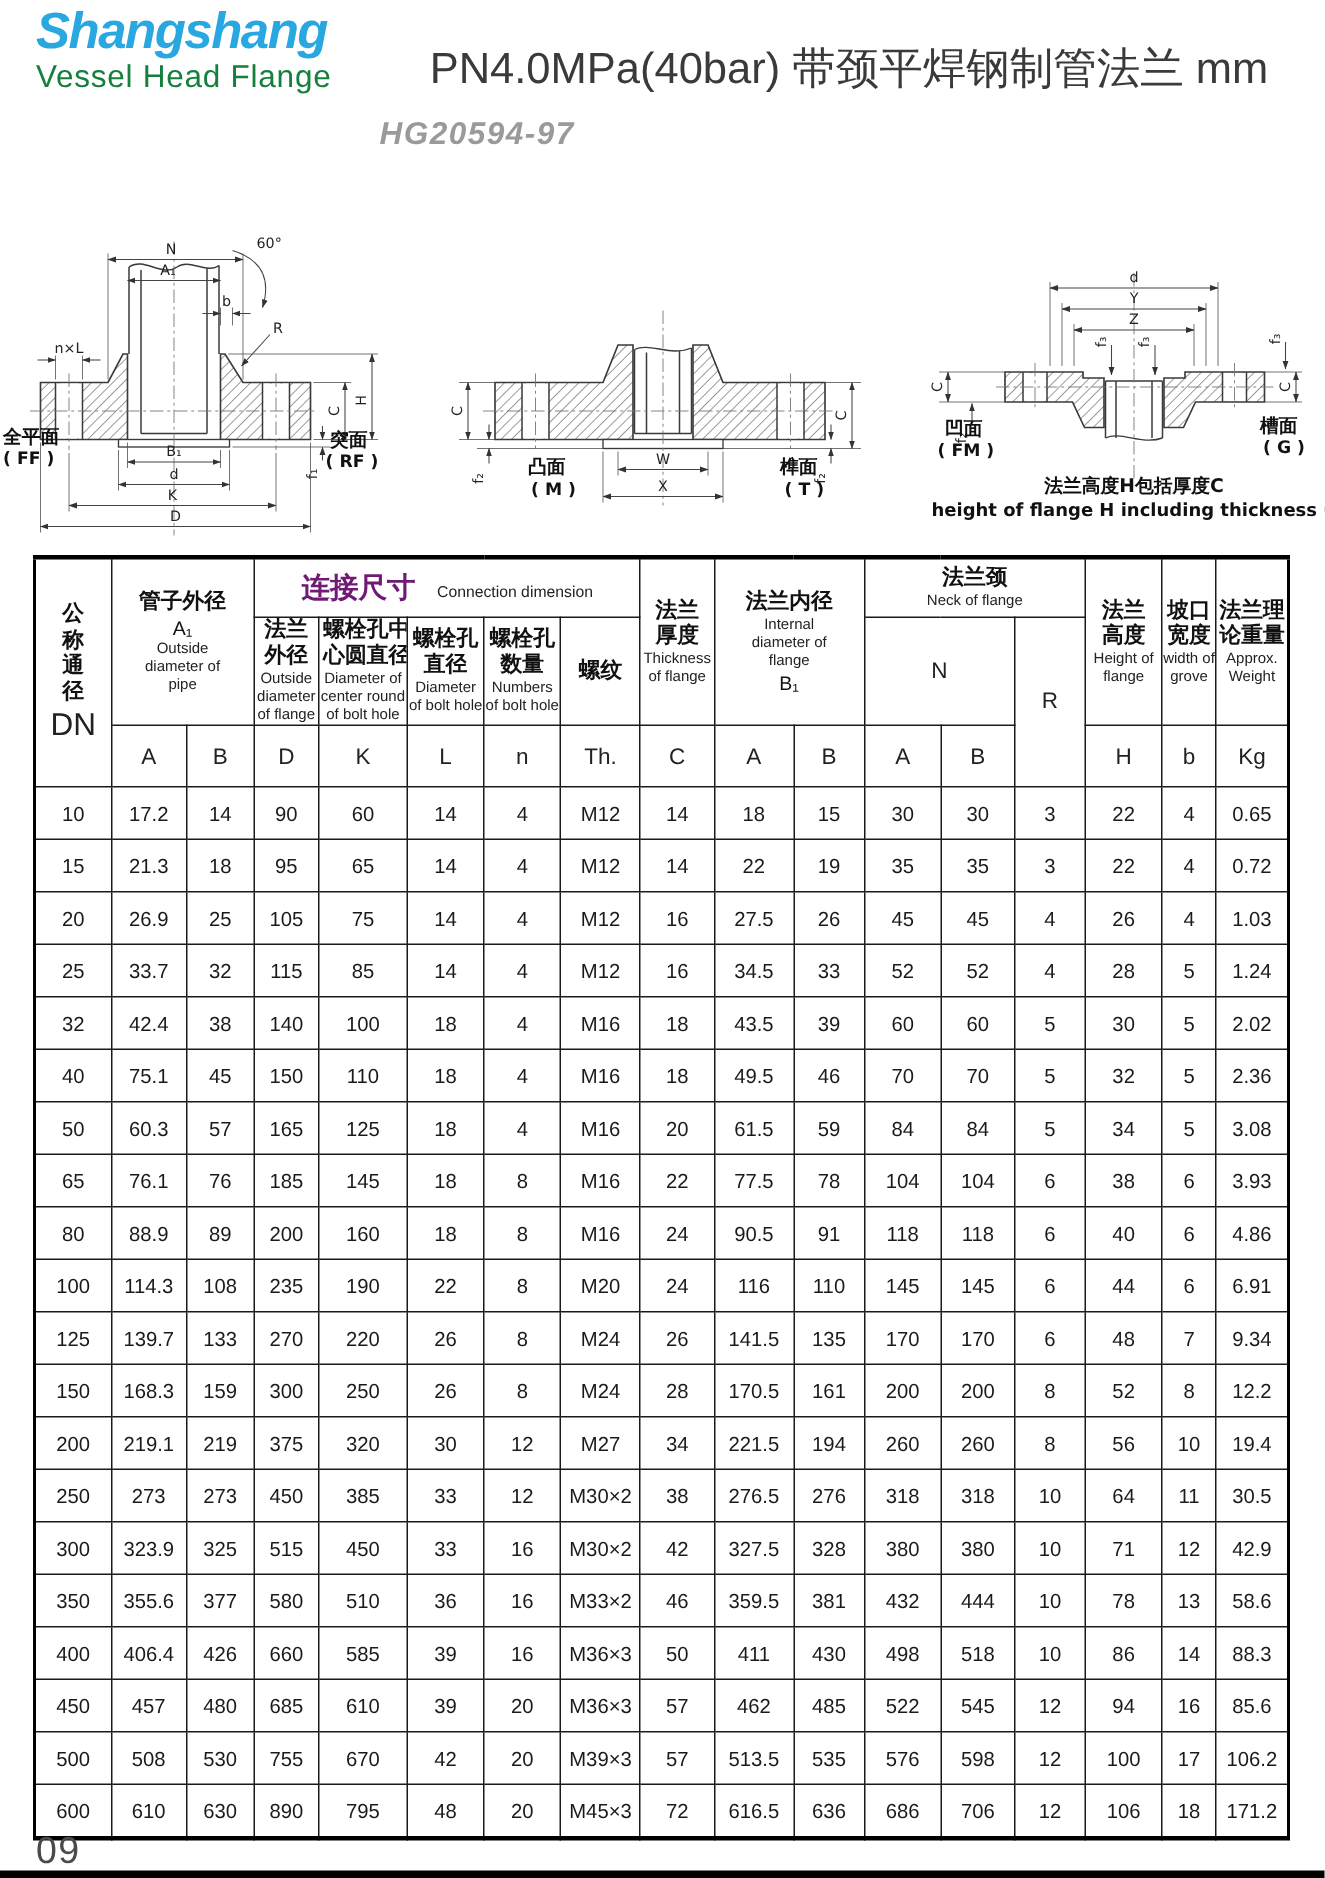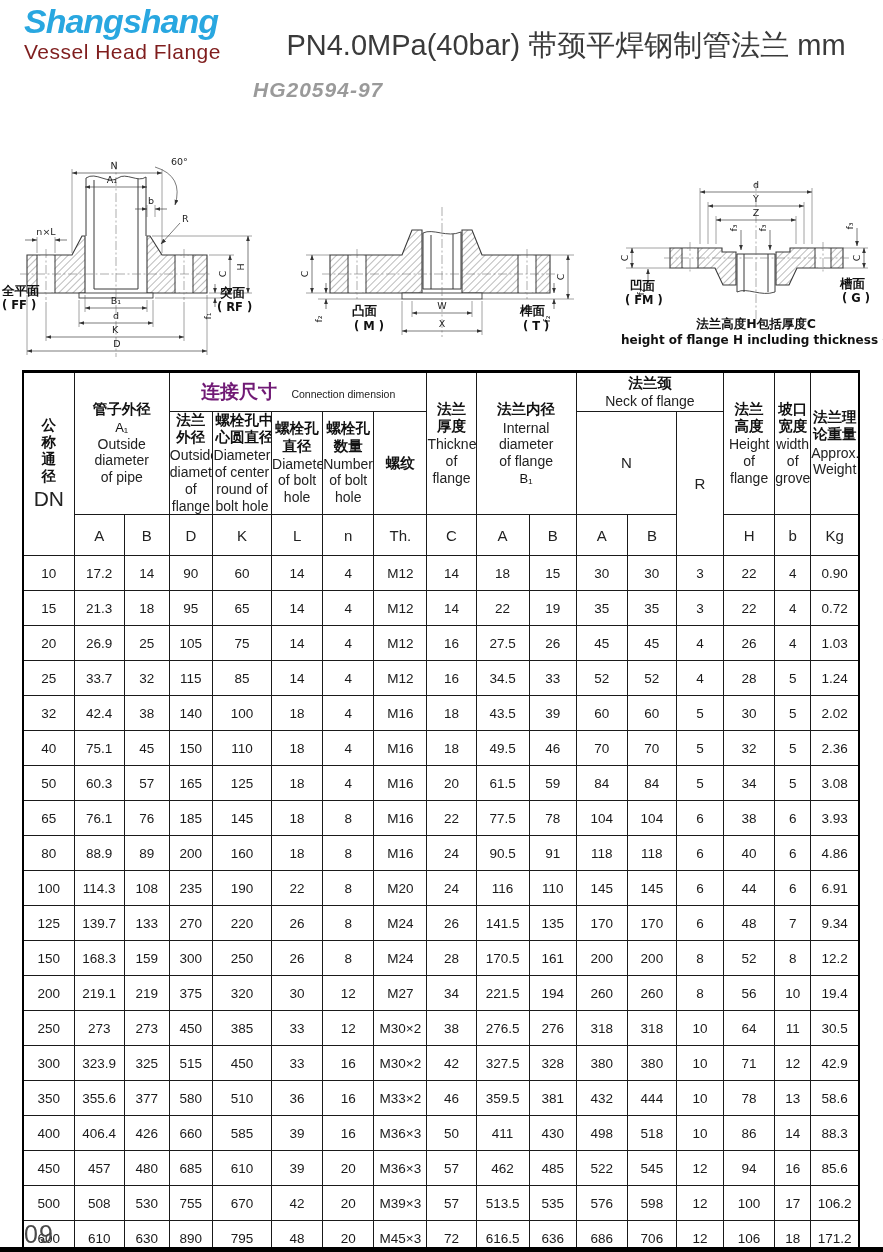--- a/index.html
+++ b/index.html
@@ -1,21 +1,21 @@
 <!DOCTYPE html>
 <html><head>
 <meta charset="utf-8">
 <style>
   html,body{margin:0;padding:0;background:#fff;}
   .page{position:relative;width:883px;height:1252px;background:#fff;overflow:hidden;
         font-family:"Liberation Sans","DejaVu Sans",sans-serif;color:#222;padding-left:38px;}
   
   .brand{position:absolute;left:24px;top:4px;}
   .brand-name{font-size:34px;font-weight:bold;font-style:italic;color:#29a7e0;letter-spacing:-1px;line-height:1.05;}
-  .brand-tag{font-size:21px;color:#7f1d1d;margin-top:0px;letter-spacing:0.5px;}
+  .brand-tag{font-size:21px;color:#15803d;margin-top:0px;letter-spacing:0.5px;}
   .page-title{position:absolute;left:253px;top:26px;width:626px;font-size:29px;color:#3a3a3a;white-space:nowrap;text-align:center;}
   .standard-code{position:absolute;left:253px;top:78px;font-size:21px;font-weight:bold;font-style:italic;color:#9a9a9a;letter-spacing:1px;}
   .subtitle-en{position:absolute;right:8px;top:80px;font-size:20px;color:#3a3a3a;}
   
   .drawing{position:absolute;}
   .drawing .body{fill:url(#hatch);stroke:#3a3a3a;stroke-width:1.1;}
   .drawing .ol{stroke:#3a3a3a;stroke-width:1;fill:none;}
   .drawing .olr{fill:#fff;stroke:#3a3a3a;stroke-width:0.9;}
   .drawing .wavy{fill:none;stroke:#3a3a3a;stroke-width:0.9;}
   .drawing .cl{stroke:#777;stroke-width:0.6;stroke-dasharray:9 2.5 2 2.5;}
@@ -32,21 +32,21 @@
   .spec-table{border:2px solid #000;border-top:3px solid #000;border-bottom:3px solid #000;}
   .spec-table thead tr.h1 th{height:38px;}
   .spec-table thead tr.h2 th{height:62px;}
   .spec-table thead tr.h3 th{height:40px;font-size:15px;font-weight:normal;}
   .spec-table tbody td{height:34px;font-size:13.5px;color:#1a1a1a;font-weight:normal;}
   .cn{font-size:14.5px;font-weight:bold;line-height:1.18;color:#111;}
   .w1{width:1.1em;margin:0 auto;word-break:break-all;}
   .w2{width:2.15em;margin:0 auto;word-break:break-all;}
   .w3{width:3.25em;margin:0 auto;word-break:break-all;}
   .w4{width:4.35em;margin:0 auto;word-break:break-all;}
-  .en{font-size:14px;font-weight:normal;color:#222;line-height:1.2;margin-top:1px;}
+  .en{font-size:10px;font-weight:normal;color:#222;line-height:1.2;margin-top:1px;}
   .en-n{width:62px;margin:1px auto 0;}
   .sub{font-size:13px;font-weight:normal;color:#111;margin-top:1px;}
   .cn-inline{font-size:19px;font-weight:bold;color:#701a75;}
   .en-inline{font-size:10.5px;font-weight:normal;color:#222;margin-left:10px;}
   .sym{font-size:21px;font-weight:normal;margin-top:2px;}
   .rn{font-size:15px;font-weight:normal;}
   
   .page-num{position:absolute;left:24px;top:1220px;font-size:25px;color:#4a4a4a;letter-spacing:1px;}
   .bottom-bar{position:absolute;left:0;bottom:0;width:100%;height:5px;background:#000;}
 </style>
@@ -382,21 +382,21 @@
           <td>4</td>
           <td>M12</td>
           <td>14</td>
           <td>18</td>
           <td>15</td>
           <td>30</td>
           <td>30</td>
           <td>3</td>
           <td>22</td>
           <td>4</td>
-          <td>0.90</td>
+          <td>0.65</td>
         </tr>
         <tr>
           <td>15</td>
           <td>21.3</td>
           <td>18</td>
           <td>95</td>
           <td>65</td>
           <td>14</td>
           <td>4</td>
           <td>M12</td>

